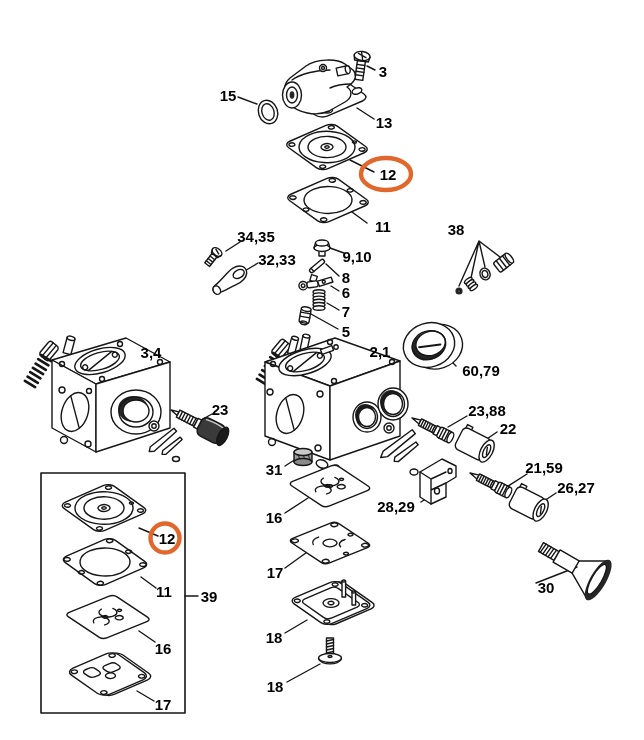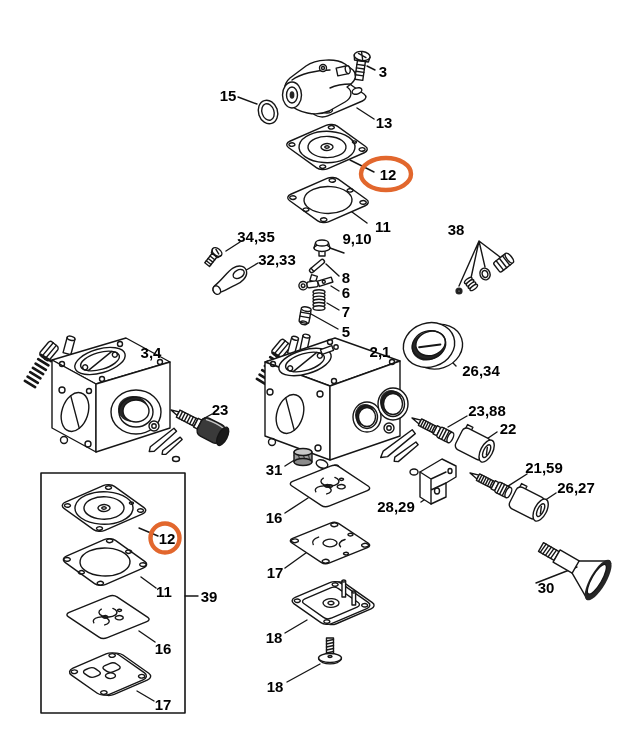--- a/index.html
+++ b/index.html
@@ -444,29 +444,29 @@
 </svg>
 
 <div class="labels">
   <span class="label" style="left:383px;top:71px">3</span>
   <span class="label" style="left:228px;top:95px">15</span>
   <span class="label" style="left:384px;top:122px">13</span>
   <span class="label" style="left:388px;top:174px">12</span>
   <span class="label" style="left:383px;top:226px">11</span>
   <span class="label" style="left:256px;top:236px">34,35</span>
   <span class="label" style="left:277px;top:259px">32,33</span>
-  <span class="label" style="left:357px;top:238px">9,10</span>
+  <span class="label" style="left:357px;top:256px">9,10</span>
   <span class="label" style="left:346px;top:277px">8</span>
   <span class="label" style="left:346px;top:292px">6</span>
   <span class="label" style="left:346px;top:311px">7</span>
   <span class="label" style="left:346px;top:331px">5</span>
   <span class="label" style="left:456px;top:229px">38</span>
   <span class="label" style="left:151px;top:352px">3,4</span>
   <span class="label" style="left:380px;top:351px">2,1</span>
-  <span class="label" style="left:481px;top:370px">26,34</span>
+  <span class="label" style="left:481px;top:370px">60,79</span>
   <span class="label" style="left:220px;top:409px">23</span>
   <span class="label" style="left:487px;top:410px">23,88</span>
   <span class="label" style="left:508px;top:428px">22</span>
   <span class="label" style="left:544px;top:467px">21,59</span>
   <span class="label" style="left:576px;top:487px">26,27</span>
   <span class="label" style="left:274px;top:469px">31</span>
   <span class="label" style="left:396px;top:506px">28,29</span>
   <span class="label" style="left:274px;top:517px">16</span>
   <span class="label" style="left:275px;top:572px">17</span>
   <span class="label" style="left:546px;top:587px">30</span>

